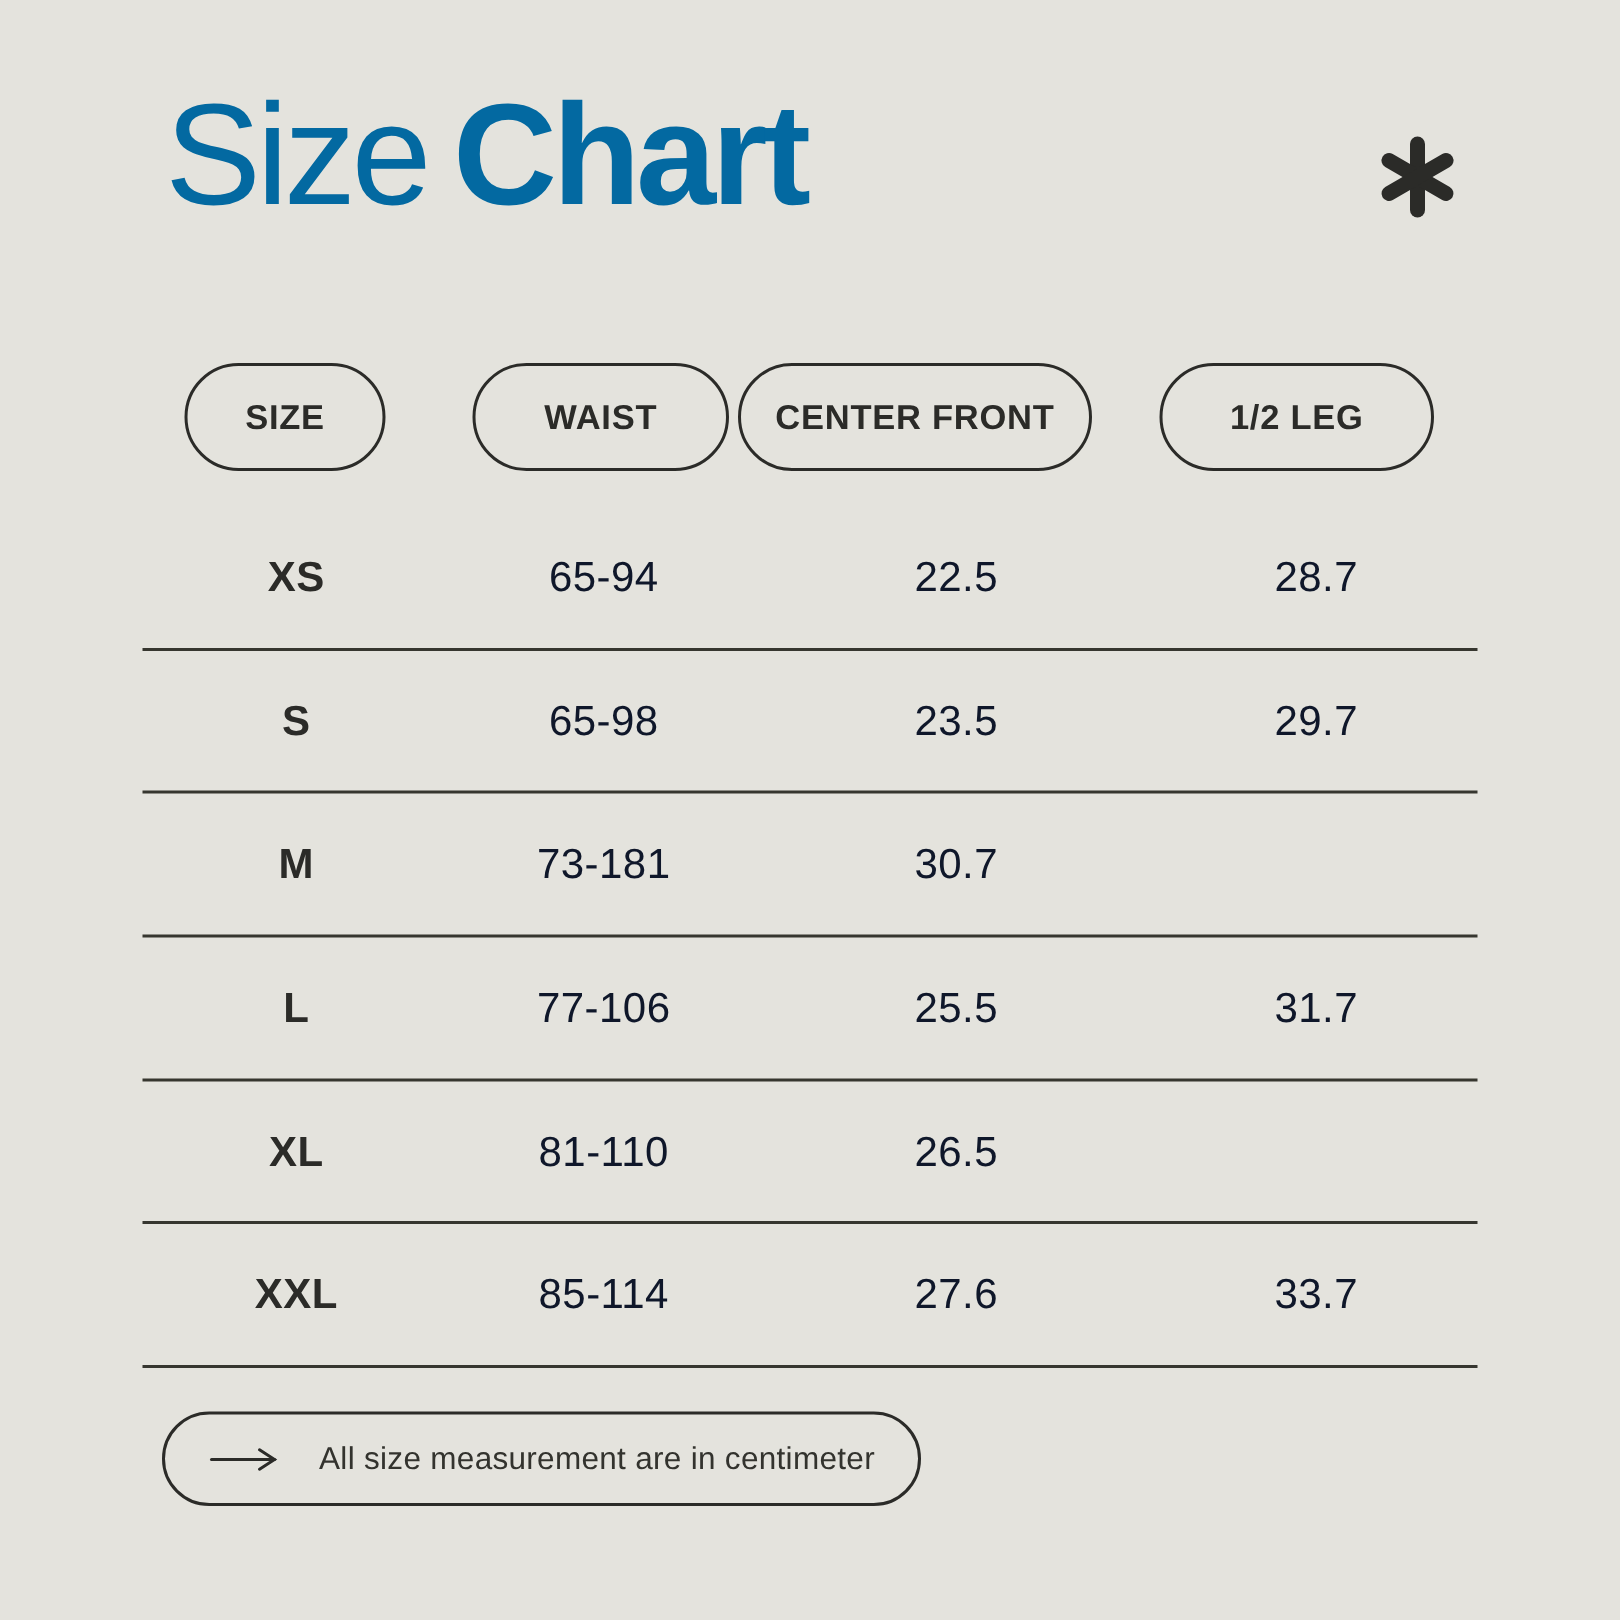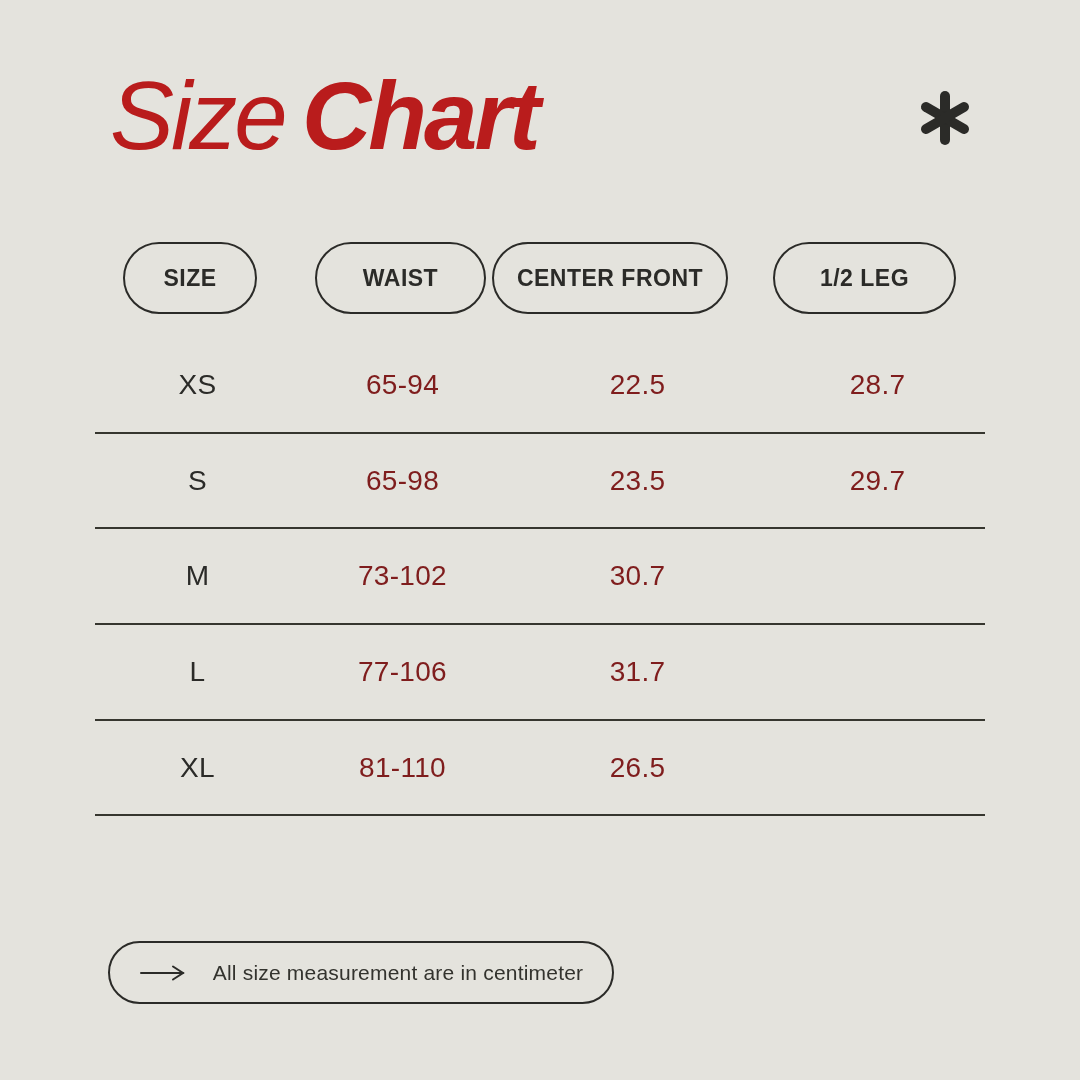--- a/index.html
+++ b/index.html
@@ -10,28 +10,27 @@
     background: #e4e3dd;
     color: #2b2b28;
     font-family: "Liberation Sans", sans-serif;
     overflow: hidden;
   }
 
   
   .title {
     position: absolute;
     left: 110px;
-    top: 66px;
+    top: 54px;
     font-size: 96px;
     line-height: 1.05;
     letter-spacing: -3px;
     font-weight: 400;
-    color: #b91c1c;
+    color: #0369a1;
     white-space: nowrap;
-    font-style: italic;
   }
   .title .title-bold {
     font-weight: 700;
     margin-left: 0.18em;
   }
   .asterisk {
     position: absolute;
     left: 918px;
     top: 90px;
     width: 54px;
@@ -71,25 +70,25 @@
     display: grid;
     grid-template-columns: 205px 205px 265px 215px;
     align-items: center;
     height: 95.7px;
     box-sizing: border-box;
     border-bottom: 2px solid #36362f;
   }
   .t-cell {
     text-align: center;
     font-size: 28px;
-    color: #7f1d1d;
+    color: #0f172a;
     letter-spacing: 0.3px;
   }
   .t-cell.size-label {
-    font-weight: 400;
+    font-weight: 700;
     color: #2b2b28;
   }
 
   
   .footer-pill {
     position: absolute;
     left: 108px;
     top: 941px;
     width: 506px;
     height: 63px;
@@ -150,36 +149,43 @@
 
     <div class="t-row">
       <div class="t-cell size-label">S</div>
       <div class="t-cell">65-98</div>
       <div class="t-cell">23.5</div>
       <div class="t-cell">29.7</div>
     </div>
 
     <div class="t-row">
       <div class="t-cell size-label">M</div>
-      <div class="t-cell">73-102</div>
+      <div class="t-cell">73-181</div>
       <div class="t-cell">30.7</div>
     </div>
 
     <div class="t-row">
       <div class="t-cell size-label">L</div>
       <div class="t-cell">77-106</div>
+      <div class="t-cell">25.5</div>
       <div class="t-cell">31.7</div>
     </div>
 
     <div class="t-row">
       <div class="t-cell size-label">XL</div>
       <div class="t-cell">81-110</div>
       <div class="t-cell">26.5</div>
     </div>
 
+    <div class="t-row">
+      <div class="t-cell size-label">XXL</div>
+      <div class="t-cell">85-114</div>
+      <div class="t-cell">27.6</div>
+      <div class="t-cell">33.7</div>
+    </div>
 
   </div>
 
   <div class="footer-pill">
     <svg class="arrow-icon" width="48" height="18" viewBox="0 0 48 18" aria-hidden="true">
       <g stroke="#2b2b28" stroke-width="2" stroke-linecap="round" fill="none">
         <line x1="2" y1="9" x2="44" y2="9"></line>
         <polyline points="34,2.5 44,9 34,15.5"></polyline>
       </g>
     </svg>

